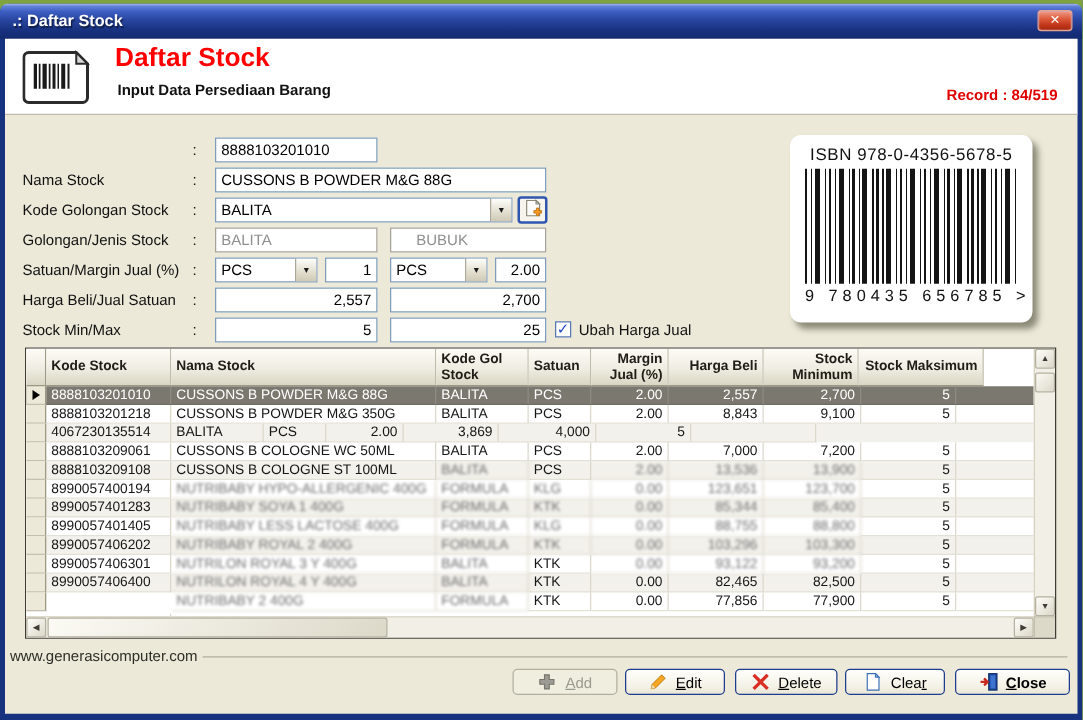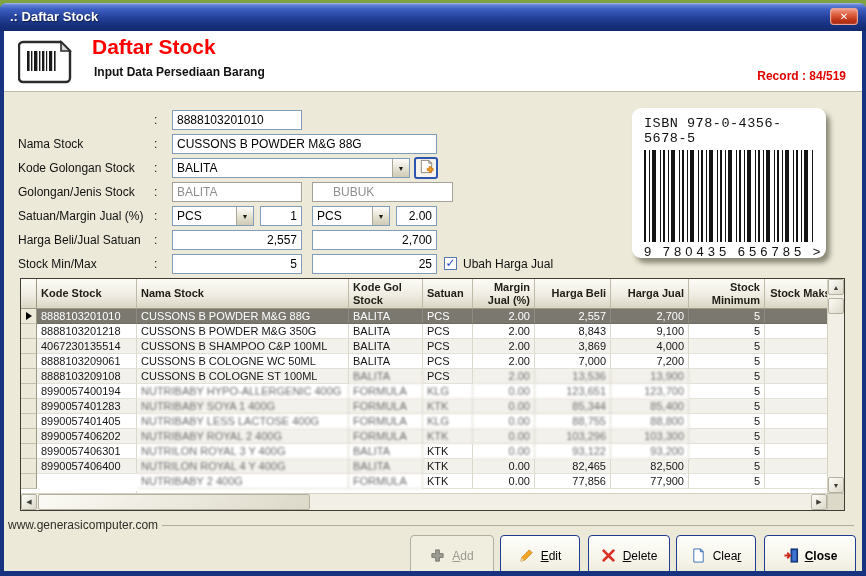--- a/index.html
+++ b/index.html
@@ -39,21 +39,21 @@
     justify-content:center;font-size:7px;color:#1a1a1a;cursor:pointer;}
   .mini-btn{position:absolute;width:24px;height:22px;background:#F6F4EC;border:2px solid #2E55B0;
     border-radius:3px;display:flex;align-items:center;justify-content:center;cursor:pointer;padding:0;}
   .xp-check{position:absolute;width:13px;height:13px;background:#fff;border:1px solid #5577AE;
     display:flex;align-items:center;justify-content:center;cursor:pointer;}
   .xp-check .mark{color:#2149C8;font-size:12px;font-weight:bold;line-height:11px;}
   .check-label{position:absolute;font-size:12px;color:#111;}
   
   .bc-card{position:absolute;left:628px;top:77px;width:194px;height:150px;background:#fff;
     border-radius:9px;box-shadow:4px 5px 5px rgba(60,58,40,.55);padding:8px 12px 6px 12px;}
-  .bc-isbn{font-size:13.5px;color:#111;letter-spacing:.5px;font-family:Liberation Mono, monospace;}
+  .bc-isbn{text-align:center;font-size:13.5px;color:#111;letter-spacing:.5px;}
   .bc-bars{height:92px;margin-top:4px;
     background:repeating-linear-gradient(90deg,#141414 0 2px,#fff 2px 5px,#141414 5px 6px,#fff 6px 8px,#141414 8px 12px,#fff 12px 16px,#141414 16px 17px,#fff 17px 19px);}
   .bc-digits{margin-top:2px;text-align:center;font-size:13px;color:#111;letter-spacing:4px;white-space:nowrap;}
   
   .grid{position:absolute;left:16px;top:247px;width:825px;height:233px;border:1px solid #3F3D33;background:#fff;}
   .grid-viewport{position:absolute;left:0;top:0;right:17px;bottom:17px;overflow:hidden;background:#fff;}
   .grid-content{position:absolute;left:0;top:0;width:844px;}
   .g-row{display:flex;width:844px;}
   .gh{background:linear-gradient(180deg,#FCFBF6,#EFEDE2 55%,#DAD6C4);border-right:1px solid #C0BBA8;
     border-bottom:1px solid #9D9884;font-size:11px;font-weight:bold;color:#1F1D16;
@@ -76,21 +76,21 @@
     border:1px solid #B5B1A0;border-radius:2px;display:flex;align-items:center;justify-content:center;
     font-size:7px;color:#3d3d36;cursor:pointer;}
   .sb-thumb{position:absolute;background:linear-gradient(135deg,#FBFAF4,#DDD9C9);border:1px solid #B5B1A0;
     border-radius:2px;cursor:grab;}
   .sb-corner{position:absolute;right:0;bottom:0;width:17px;height:17px;background:#DDD9C9;border-left:1px solid #C4C0AE;border-top:1px solid #C4C0AE;}
   
   .legend{position:absolute;left:4px;right:8px;top:487px;display:flex;align-items:center;}
   .legend .ltext{font-size:12px;color:#2e2e28;padding-right:4px;}
   .legend .lline{flex:1;border-top:1px solid #B2AE9E;margin-top:1px;}
   .btn-row{position:absolute;left:0;top:504px;right:0;height:27px;}
-  .xp-btn{position:absolute;height:42px;border:1px solid #1F3D8F;border-radius:4px;cursor:pointer;
+  .xp-btn{position:absolute;height:21px;border:1px solid #1F3D8F;border-radius:4px;cursor:pointer;
     background:linear-gradient(180deg,#FEFEFB,#F4F2E6 70%,#E9E6D6);display:flex;align-items:center;
     justify-content:center;gap:6px;font-family:"Liberation Sans",sans-serif;font-size:12px;color:#000;}
   .xp-btn.disabled{border-color:#B2AF9E;background:#F0EEDF;color:#9a9a90;cursor:default;}
   .xp-btn .bicon{display:flex;width:16px;height:16px;}
   .xp-btn.bold{font-weight:bold;}
 </style>
 </head>
 <body>
 
 <div id="stage">
@@ -149,21 +149,21 @@
         <span>
           <svg width="15" height="15" viewBox="0 0 16 16">
             <path d="M2.5 1.5 h8 l3 3 v10 h-11 Z" fill="#fff" stroke="#8A8776"></path>
             <path d="M10.5 1.5 v3 h3 Z" fill="#DDE6F4" stroke="#8A8776"></path>
             <path d="M9 5 h3 v3 h3 v3 h-3 v3 h-3 v-3 H6 V8 h3 Z" transform="scale(0.72) translate(6,6)" fill="#F59A23" stroke="#C07010" stroke-width="1"></path>
           </svg>
         </span>
       </button>
 
       <input class="xp-input dis" style="left: 168px; top: 151px; width: 130px;" value="BALITA">
-      <input class="xp-input dis" style="left: 308px; top: 151px; width: 141px; padding-left: 20px;" value="BUBUK">
+      <input class="xp-input dis" style="left: 308px; top: 151px; width: 125px; padding-left: 20px;" value="BUBUK">
 
       <div class="combo" style="left:168px;top:175px;width:82px">
         <span class="ctext">PCS</span>
         <span class="carrow">▼</span>
       </div>
       <input class="xp-input num" style="left: 256px; top: 175px; width: 42px;" value="1">
       <div class="combo" style="left:308px;top:175px;width:78px">
         <span class="ctext">PCS</span>
         <span class="carrow">▼</span>
       </div>
@@ -189,21 +189,20 @@
         <div class="grid-viewport">
           <div class="grid-content" id="grid-content">
               <div class="g-row">
                 <div class="gsel hdr"></div>
                 <div class="gh" style="width: 100px; flex: 0 0 100px;">Kode Stock</div>
                 <div class="gh" style="width: 212px; flex: 0 0 212px;">Nama Stock</div>
                 <div class="gh" style="width: 74px; flex: 0 0 74px;">Kode Gol Stock</div>
                 <div class="gh" style="width: 50px; flex: 0 0 50px;">Satuan</div>
                 <div class="gh r" style="width: 62px; flex: 0 0 62px;">Margin Jual (%)</div>
                 <div class="gh r" style="width: 76px; flex: 0 0 76px;">Harga Beli</div>
-                <div class="gh r" style="width: 78px; flex: 0 0 78px;">Harga Jual</div>
                 <div class="gh r" style="width: 76px; flex: 0 0 76px;">Stock Minimum</div>
                 <div class="gh r" style="width: 100px; flex: 0 0 100px;">Stock Maksimum</div>
               </div>
               <div class="g-row row-sel">
                 <div class="gsel" style="height: 15px;">
                   <div class="sel-arrow"></div>
                 </div>
                 <div class="gc" style="width: 100px; flex: 0 0 100px;">8888103201010</div>
                 <div class="gc" style="width: 212px; flex: 0 0 212px;">CUSSONS B POWDER M&amp;G 88G</div>
                 <div class="gc" style="width: 74px; flex: 0 0 74px;">BALITA</div>
@@ -222,21 +221,20 @@
                 <div class="gc" style="width: 50px; flex: 0 0 50px;">PCS</div>
                 <div class="gc r" style="width: 62px; flex: 0 0 62px;">2.00</div>
                 <div class="gc r" style="width: 76px; flex: 0 0 76px;">8,843</div>
                 <div class="gc r" style="width: 78px; flex: 0 0 78px;">9,100</div>
                 <div class="gc r" style="width: 76px; flex: 0 0 76px;">5</div>
                 <div class="gc r" style="width: 100px; flex: 0 0 100px;"></div>
               </div>
               <div class="g-row" style="background: rgb(242, 241, 235);">
                 <div class="gsel" style="height: 15px;"></div>
                 <div class="gc" style="width: 100px; flex: 0 0 100px;">4067230135514</div>
-                <div class="gc" style="width: 212px; flex: 0 0 212px;">CUSSONS B SHAMPOO C&amp;P 100ML</div>
                 <div class="gc" style="width: 74px; flex: 0 0 74px;">BALITA</div>
                 <div class="gc" style="width: 50px; flex: 0 0 50px;">PCS</div>
                 <div class="gc r" style="width: 62px; flex: 0 0 62px;">2.00</div>
                 <div class="gc r" style="width: 76px; flex: 0 0 76px;">3,869</div>
                 <div class="gc r" style="width: 78px; flex: 0 0 78px;">4,000</div>
                 <div class="gc r" style="width: 76px; flex: 0 0 76px;">5</div>
                 <div class="gc r" style="width: 100px; flex: 0 0 100px;"></div>
               </div>
               <div class="g-row" style="background: rgb(255, 255, 255);">
                 <div class="gsel" style="height: 15px;"></div>

